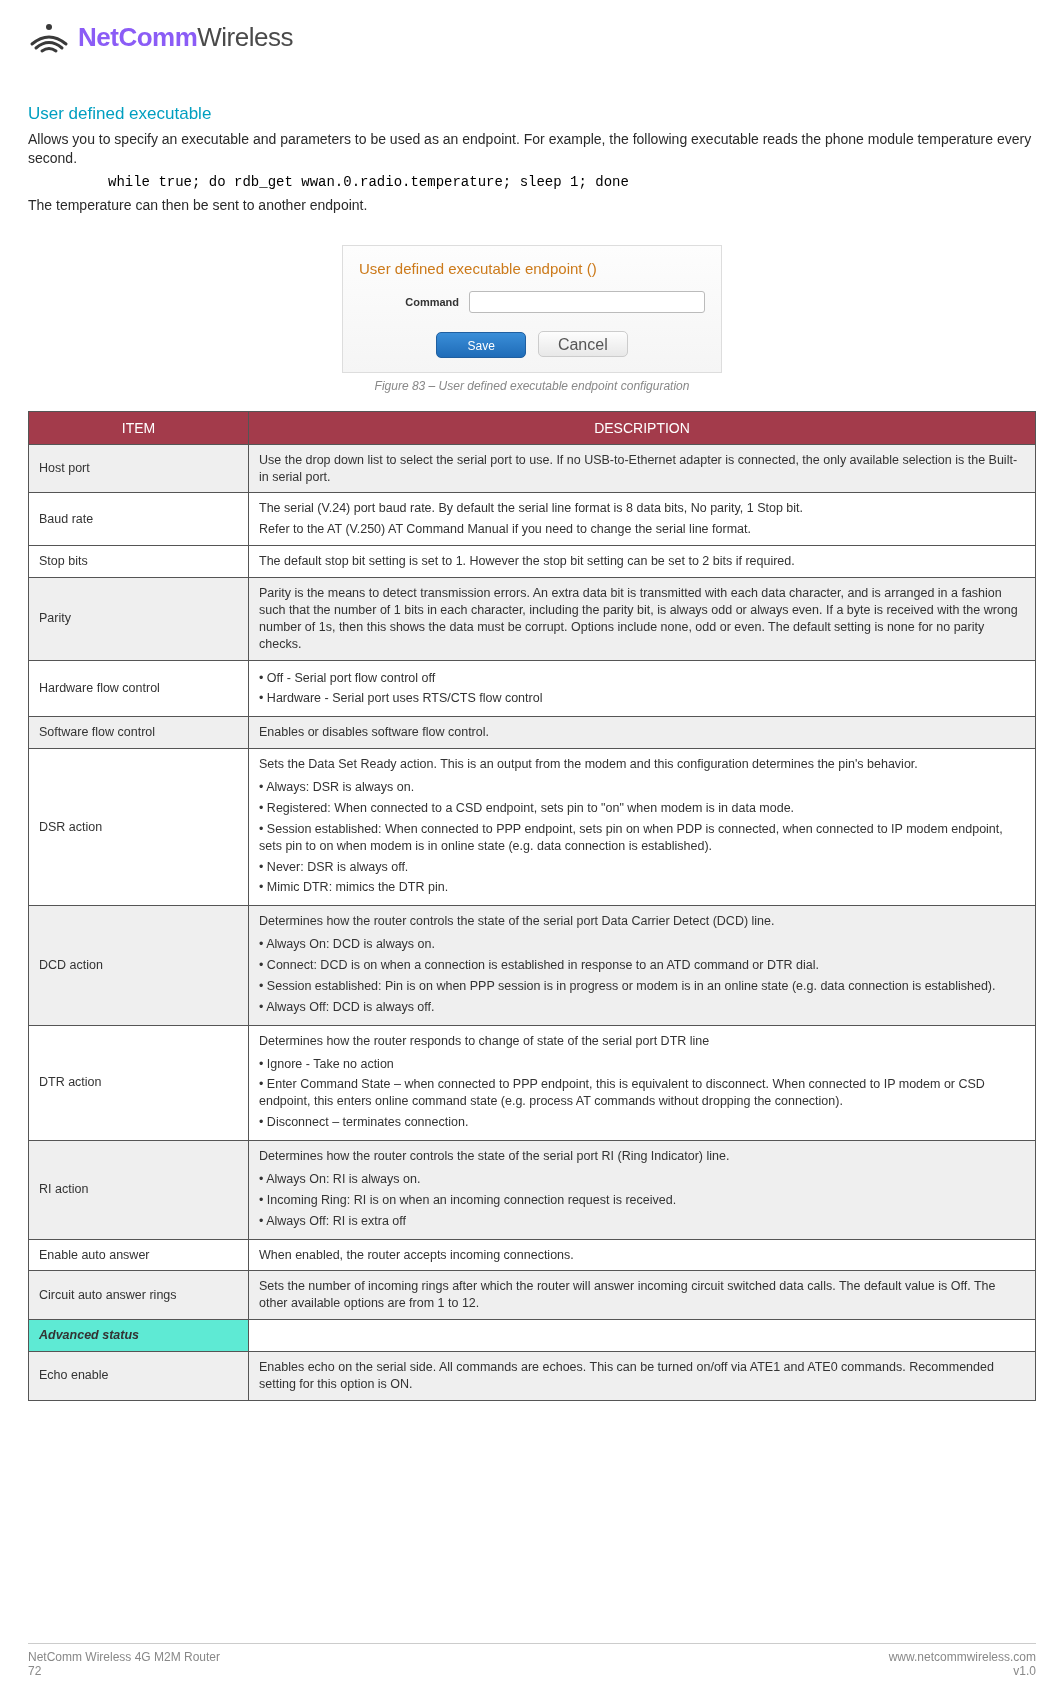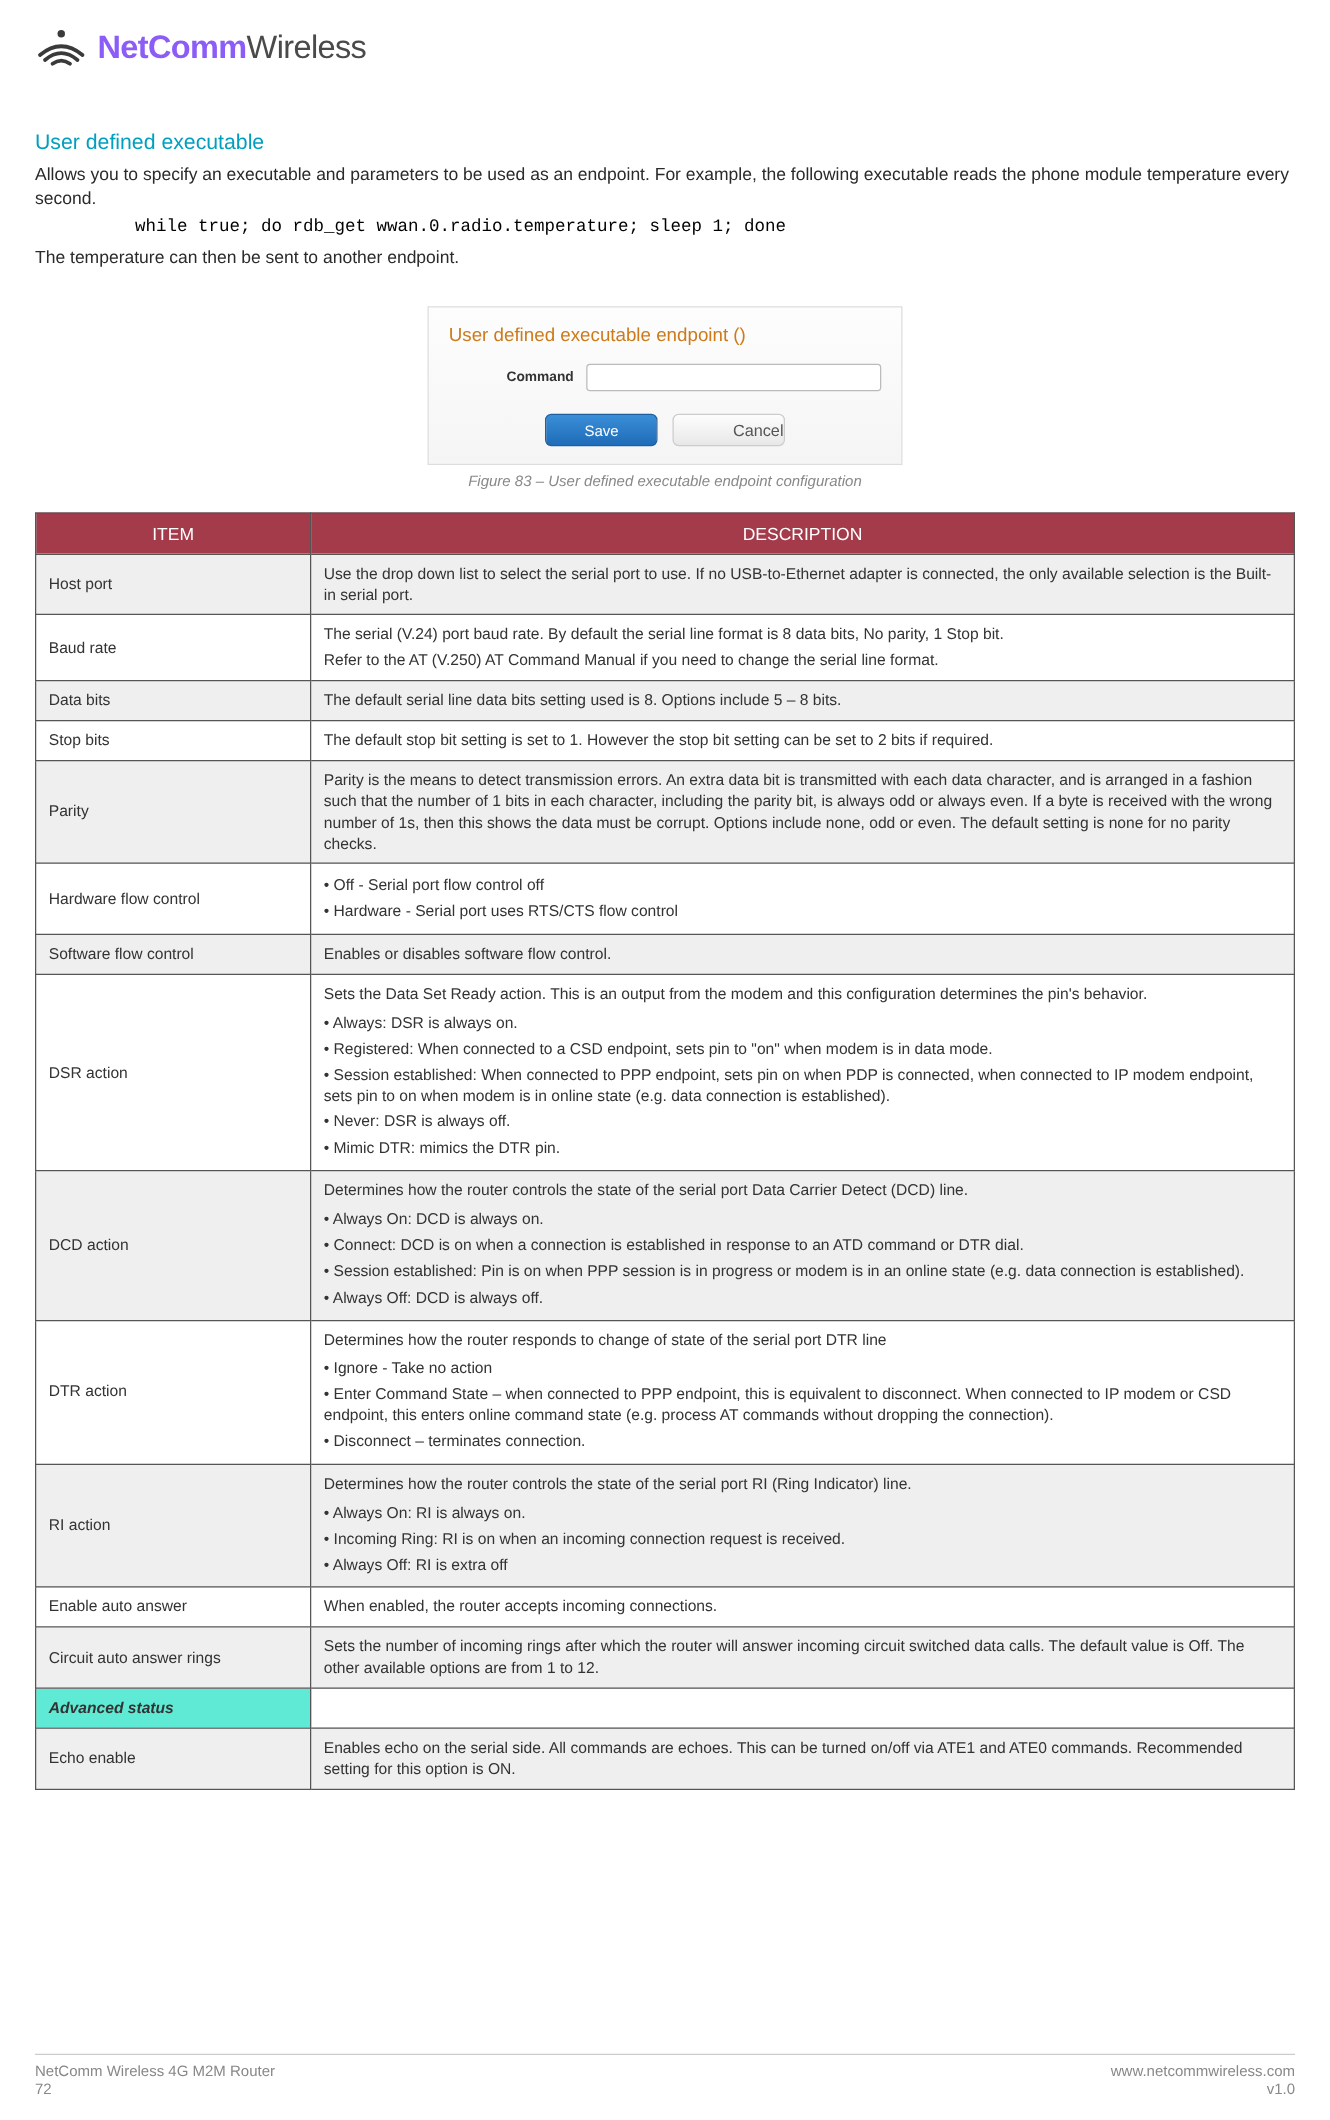--- a/index.html
+++ b/index.html
@@ -34,22 +34,22 @@
   .dialog-label { width: 110px; text-align: right; font-size: 11px; font-weight: bold; color:#333; padding-right:10px;}
   .dialog-input { flex:1; height: 22px; border:1px solid #bbb; background:#fff; border-radius:3px; }
   .dialog-buttons { text-align:center; padding:14px 0 4px 0; }
   .btn-save {
     display:inline-block; width:90px; height:26px; line-height:26px;
     background: linear-gradient(#3a8ed8,#1f6cb8); color:#fff; font-size:12px;
     border-radius:5px; text-align:center; margin-right:8px; border:1px solid #1f5fa0;
   }
   .btn-cancel {
     display:inline-block; width:90px; height:26px; line-height:26px;
-    background: linear-gradient(#fdfdfd,#e8e8e8); color:#555; font-size:13px;
-    border-radius:5px; text-align:right; border:1px solid #ccc;
+    background: linear-gradient(#fdfdfd,#e8e8e8); color:#555; font-size:16px;
+    border-radius:5px; text-align:center; border:1px solid #ccc;
   }
   .figure-caption { font-style: italic; color:#888; font-size:12px; margin-top:6px; }
   table.spec {
     width: 100%;
     border-collapse: collapse;
     margin: 18px auto 0 auto;
     border: 1px solid #555;
     font-size: 12.5px;
   }
   table.spec th {
@@ -138,24 +138,20 @@
         <td>Host port</td>
         <td>Use the drop down list to select the serial port to use. If no USB-to-Ethernet adapter is connected, the only available selection is the Built-in serial port.</td>
       </tr>
     <tr>
         <td>Baud rate</td>
         <td>
           <div>The serial (V.24) port baud rate. By default the serial line format is 8 data bits, No parity, 1 Stop bit.</div>
           <div style="margin-top:4px">Refer to the AT (V.250) AT Command Manual if you need to change the serial line format.</div>
         </td>
       </tr>
-    <tr class="shade">
-        <td>Data bits</td>
-        <td>The default serial line data bits setting used is 8. Options include 5 – 8 bits.</td>
-      </tr>
     <tr>
         <td>Stop bits</td>
         <td>The default stop bit setting is set to 1. However the stop bit setting can be set to 2 bits if required.</td>
       </tr>
     <tr class="shade">
         <td>Parity</td>
         <td>Parity is the means to detect transmission errors. An extra data bit is transmitted with each data character, and is arranged in a fashion such that the number of 1 bits in each character, including the parity bit, is always odd or always even. If a byte is received with the wrong number of 1s, then this shows the data must be corrupt. Options include none, odd or even. The default setting is none for no parity checks.</td>
       </tr>
     <tr>
         <td>Hardware flow control</td>

